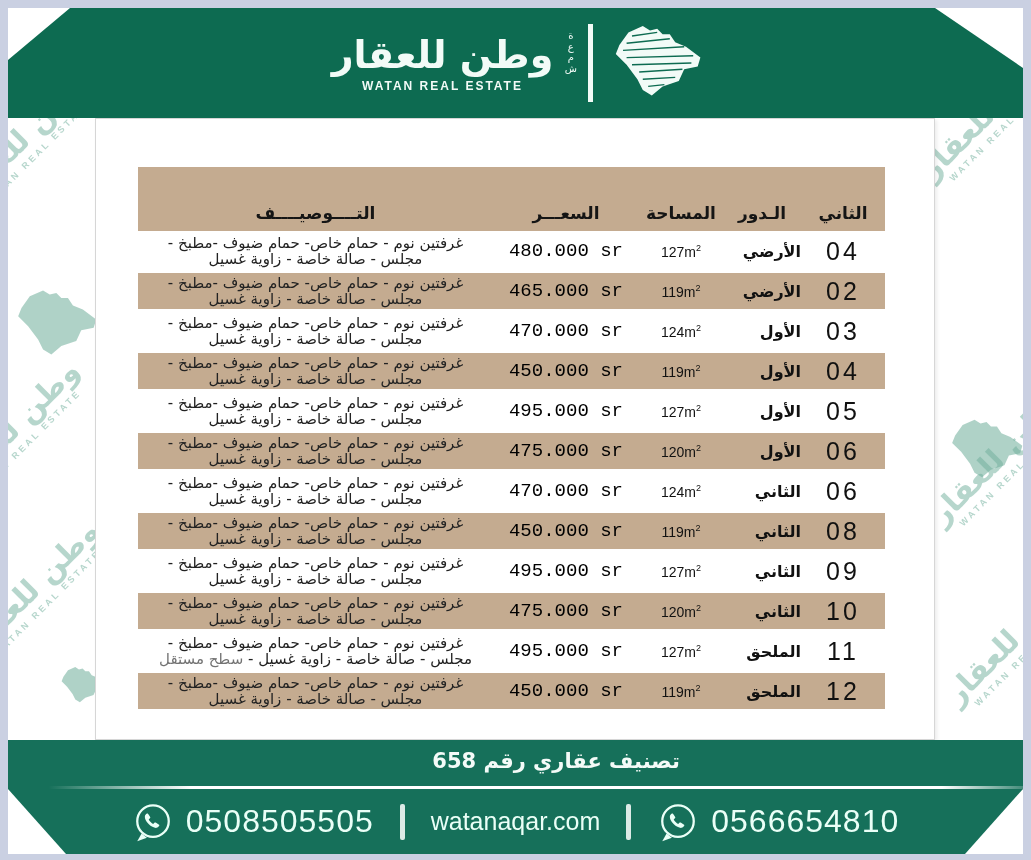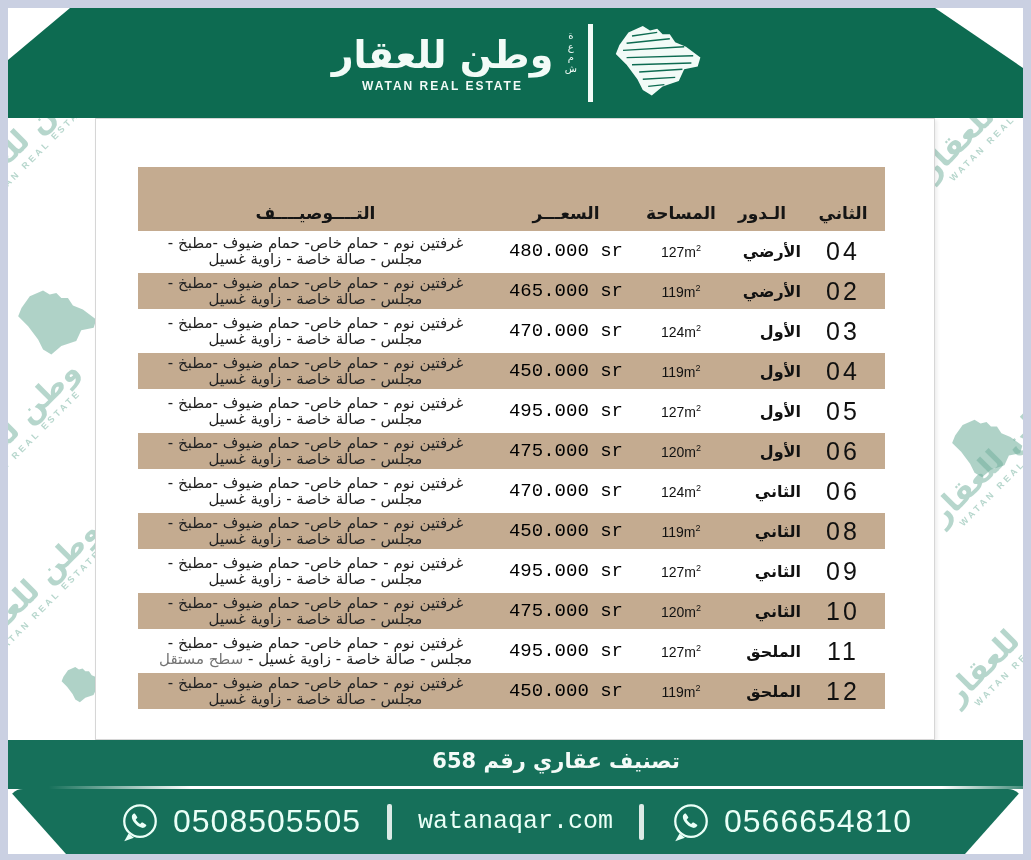--- a/index.html
+++ b/index.html
@@ -44,24 +44,24 @@
   .red { color:#737373; }
 
   
   .footer { position:absolute; z-index:3; left:0; bottom:0; width:100%; height:114px; }
   .license-bar { position:relative; height:46px; background:#16705a; color:#f4fbf8; font-size:21px; font-weight:bold; }
   .license-bar span { position:absolute; top:9px; transform:translateX(-50%); white-space:nowrap; direction:rtl; }
   .cls-text { left:54%;text-align:center; }
   .lic-text { left:29%; }
   .footer-divider { height:3px; background:linear-gradient(90deg, rgba(255,255,255,0) 4%, #ffffff 18%, #ffffff 92%, rgba(255,255,255,.2) 100%); background-color:#16705a; }
   .contact-bar { height:65px; background:#16705a; clip-path:polygon(0 0, 100% 0, calc(100% - 58px) 100%, 58px 100%);
-                 display:flex; align-items:center; justify-content:center; gap:26px; direction:ltr; color:#eafff7;border-radius:15px; }
+                 display:flex; align-items:center; justify-content:center; gap:26px; direction:ltr; color:#eafff7; }
   .contact-group { display:flex; align-items:center; gap:12px; }
   .phone { font-size:32px; font-family:"Liberation Sans", sans-serif; letter-spacing:1px; }
-  .website { font-size:25px; font-family:Liberation Mono, monospace; }
+  .website { font-size:25px; font-family:Liberation Sans, sans-serif; }
   .vsep { width:5px; height:36px; background:rgba(255,255,255,.85); border-radius:2px; }
   .wa-svg { width:42px; height:42px; }
 </style>
 </head>
 <body>
 
 <div class="stage">
   <div class="inner">
 
     <div id="wm-layer">

